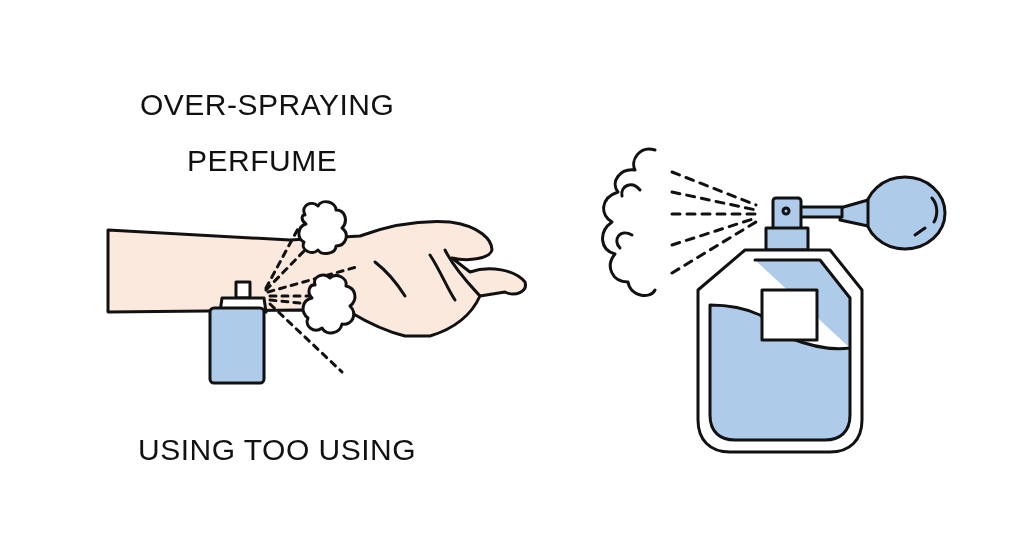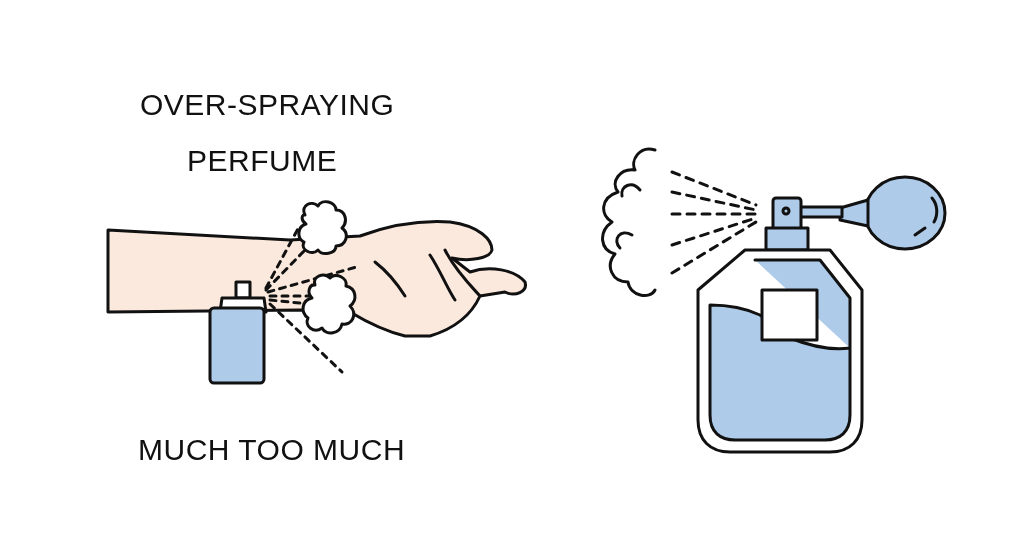--- a/index.html
+++ b/index.html
@@ -6,21 +6,21 @@
   .canvas { position:relative; width:1024px; height:475px; background:#ffffff; overflow:hidden; }
   .label { position:absolute; font-family:"Liberation Sans", sans-serif; color:#111; font-size:30px; letter-spacing:0.5px; white-space:nowrap; }
   svg { position:absolute; left:0; top:0; }
 </style>
 </head>
 <body>
 
 <div class="canvas">
   <div class="label" style="left:140px;top:88px;">OVER-SPRAYING</div>
   <div class="label" style="left:187px;top:144px;">PERFUME</div>
-  <div class="label" style="left:138px;top:433px;">MUCH TOO MUCH</div>
+  <div class="label" style="left:138px;top:433px;">USING TOO USING</div>
 
   <svg width="1024" height="559" viewBox="0 0 1024 559">
     <g fill="none" stroke="#111" stroke-width="3" stroke-linecap="round" stroke-linejoin="round">
 
       <g>
         <path d="M108 230 L290 240 L360 236 C390 225 420 220 450 222 C480 226 492 240 492 250 C490 258 470 262 452 258 L470 272 C490 265 515 270 525 282 C528 292 515 297 505 292 L480 296 C470 318 450 330 430 336 L405 336 C380 330 360 318 350 312 L300 310 L108 312 Z" fill="#fbe9dd"></path>
         <path d="M375 262 C388 272 398 285 405 296"></path>
         <path d="M430 255 C440 270 448 290 455 300"></path>
         <path d="M445 250 C455 270 470 285 480 296"></path>
       </g>

